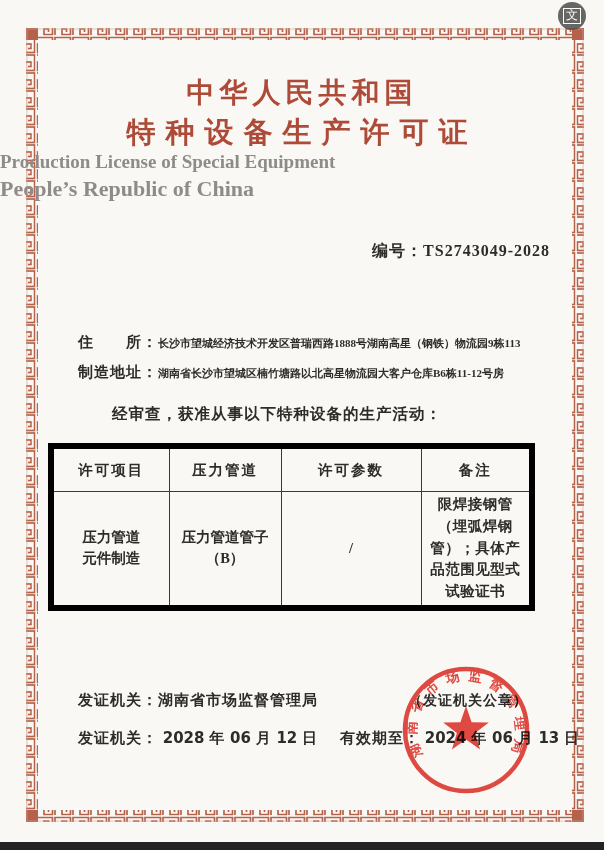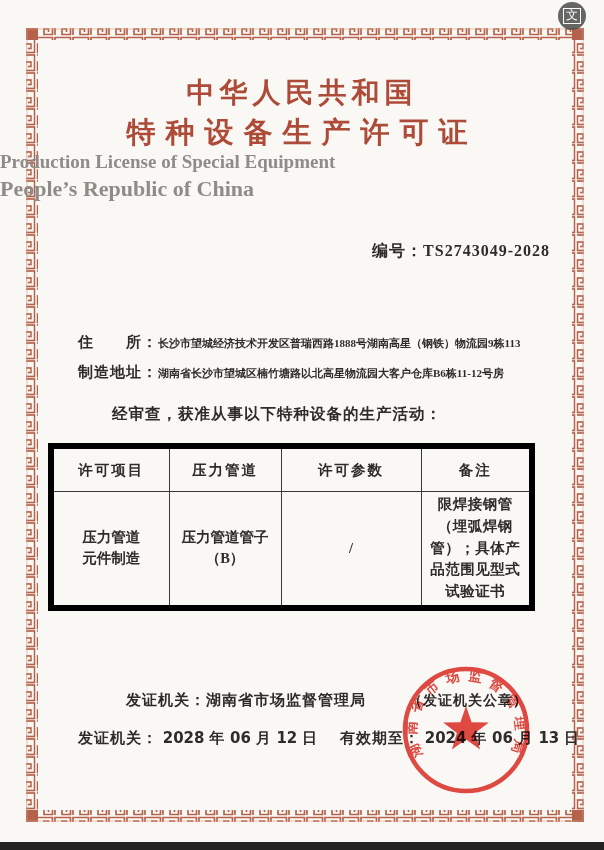--- a/index.html
+++ b/index.html
@@ -32,21 +32,21 @@
   }
   table.lic th,table.lic td{
     border:1px solid #3a3a3a;text-align:center;vertical-align:middle;
     font-size:14.5px;font-weight:600;padding:2px;
   }
   table.lic th{height:38px;letter-spacing:2px;}
   table.lic td{height:100px;line-height:1.5;}
   td.remark{text-align:left;font-size:13.5px;line-height:1.4;padding:6px 7px;letter-spacing:0.5px;}
   
   .footer-line{font-size:15px;font-weight:700;letter-spacing:1px;white-space:nowrap;}
-  .issuer{top:691px;left:78px;margin-left:48px;}
+  .issuer{top:691px;left:78px;}
   .seal-note{top:692px;left:408px;font-size:14px;}
   .valid{top:729px;left:78px;}
   .issue{top:729px;left:340px;}
   .num{font-family:"DejaVu Sans","Liberation Sans",sans-serif;font-weight:bold;font-size:15px;letter-spacing:0;}
   
   .seal{left:396px;top:660px;width:140px;height:140px;mix-blend-mode:multiply;opacity:.92;}
   
   .translate-badge{
     top:2px;left:558px;width:28px;height:28px;border-radius:50%;
     background:#4d4d4d;opacity:.85;display:flex;align-items:center;justify-content:center;

